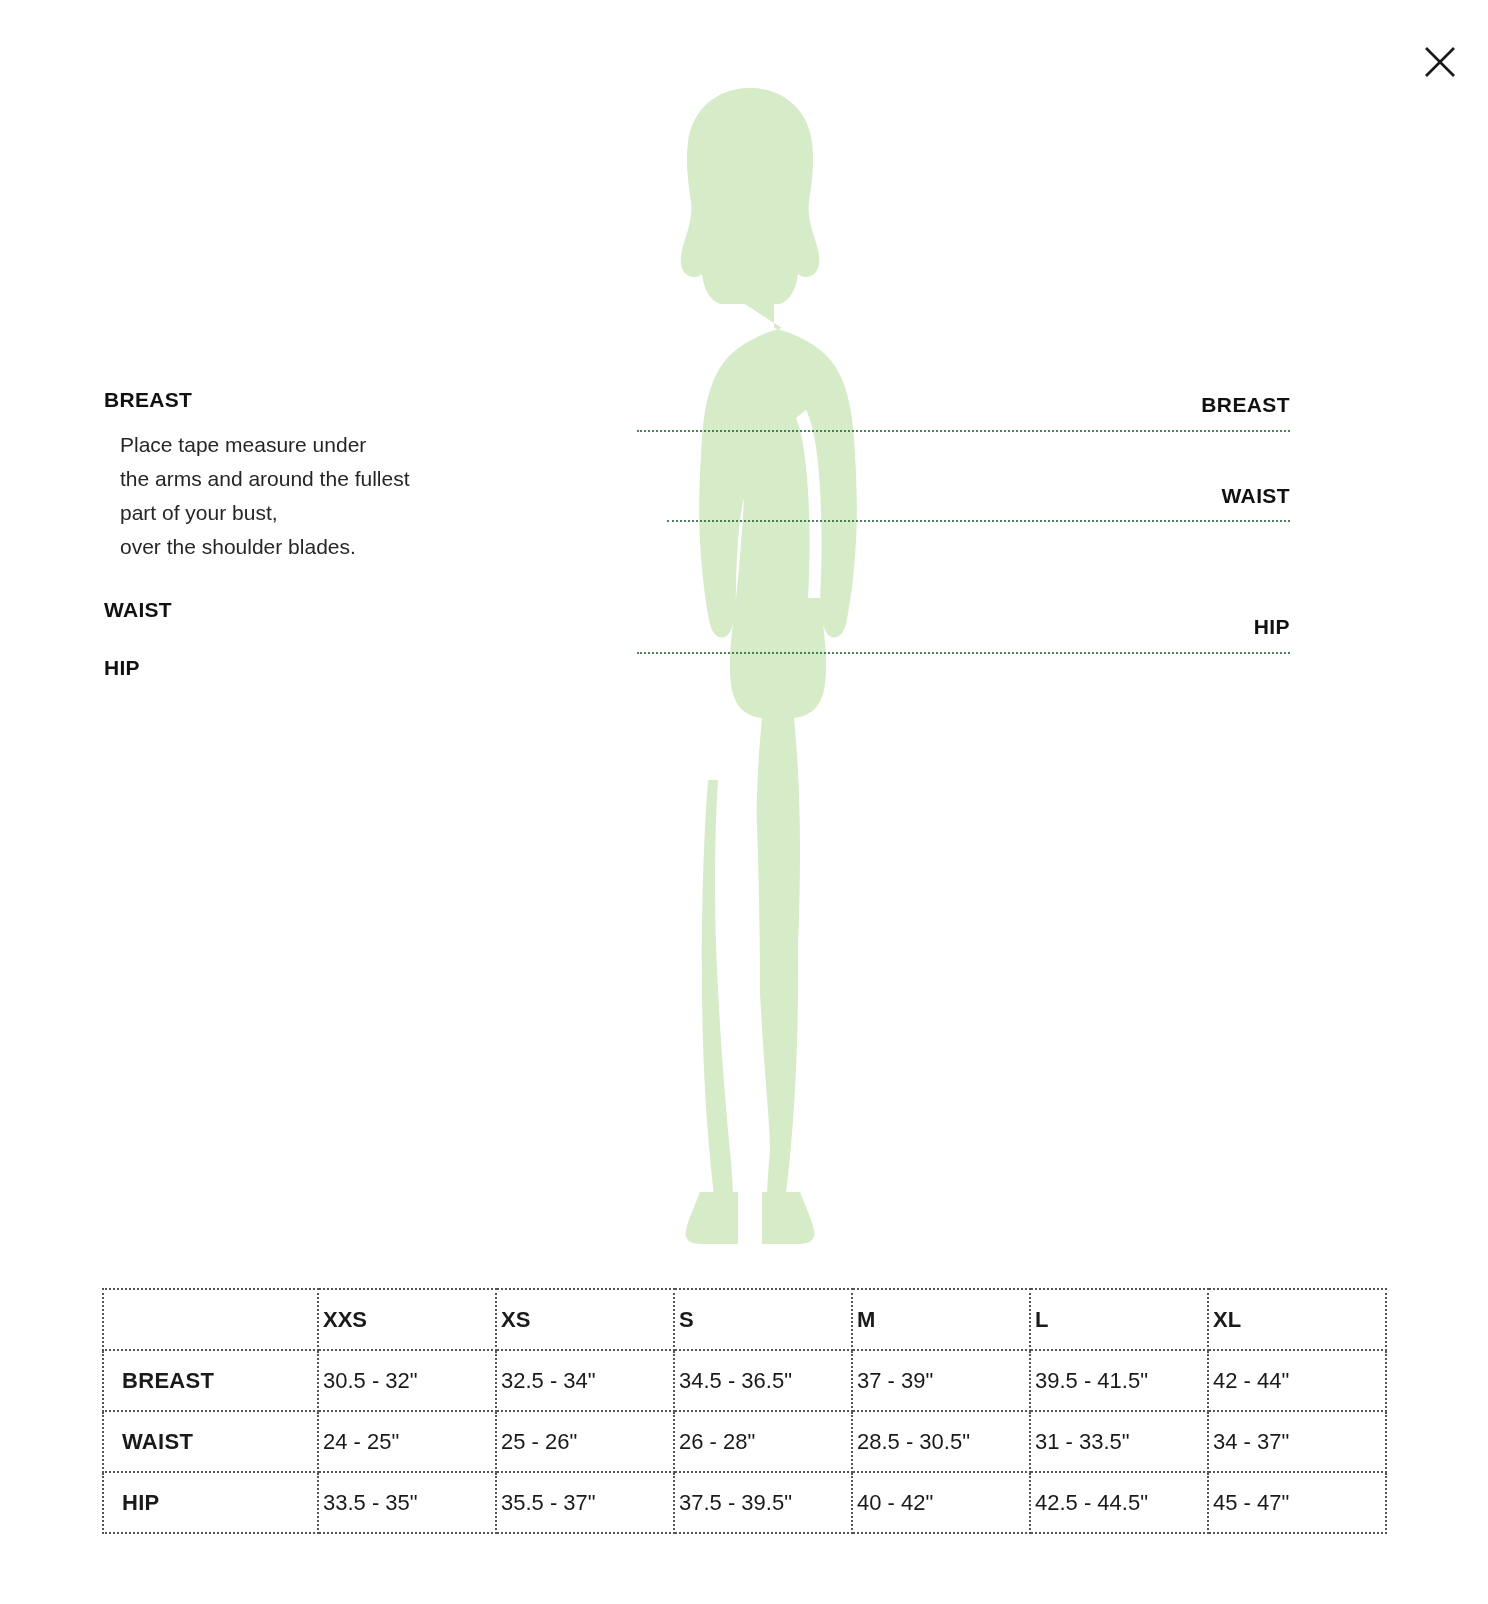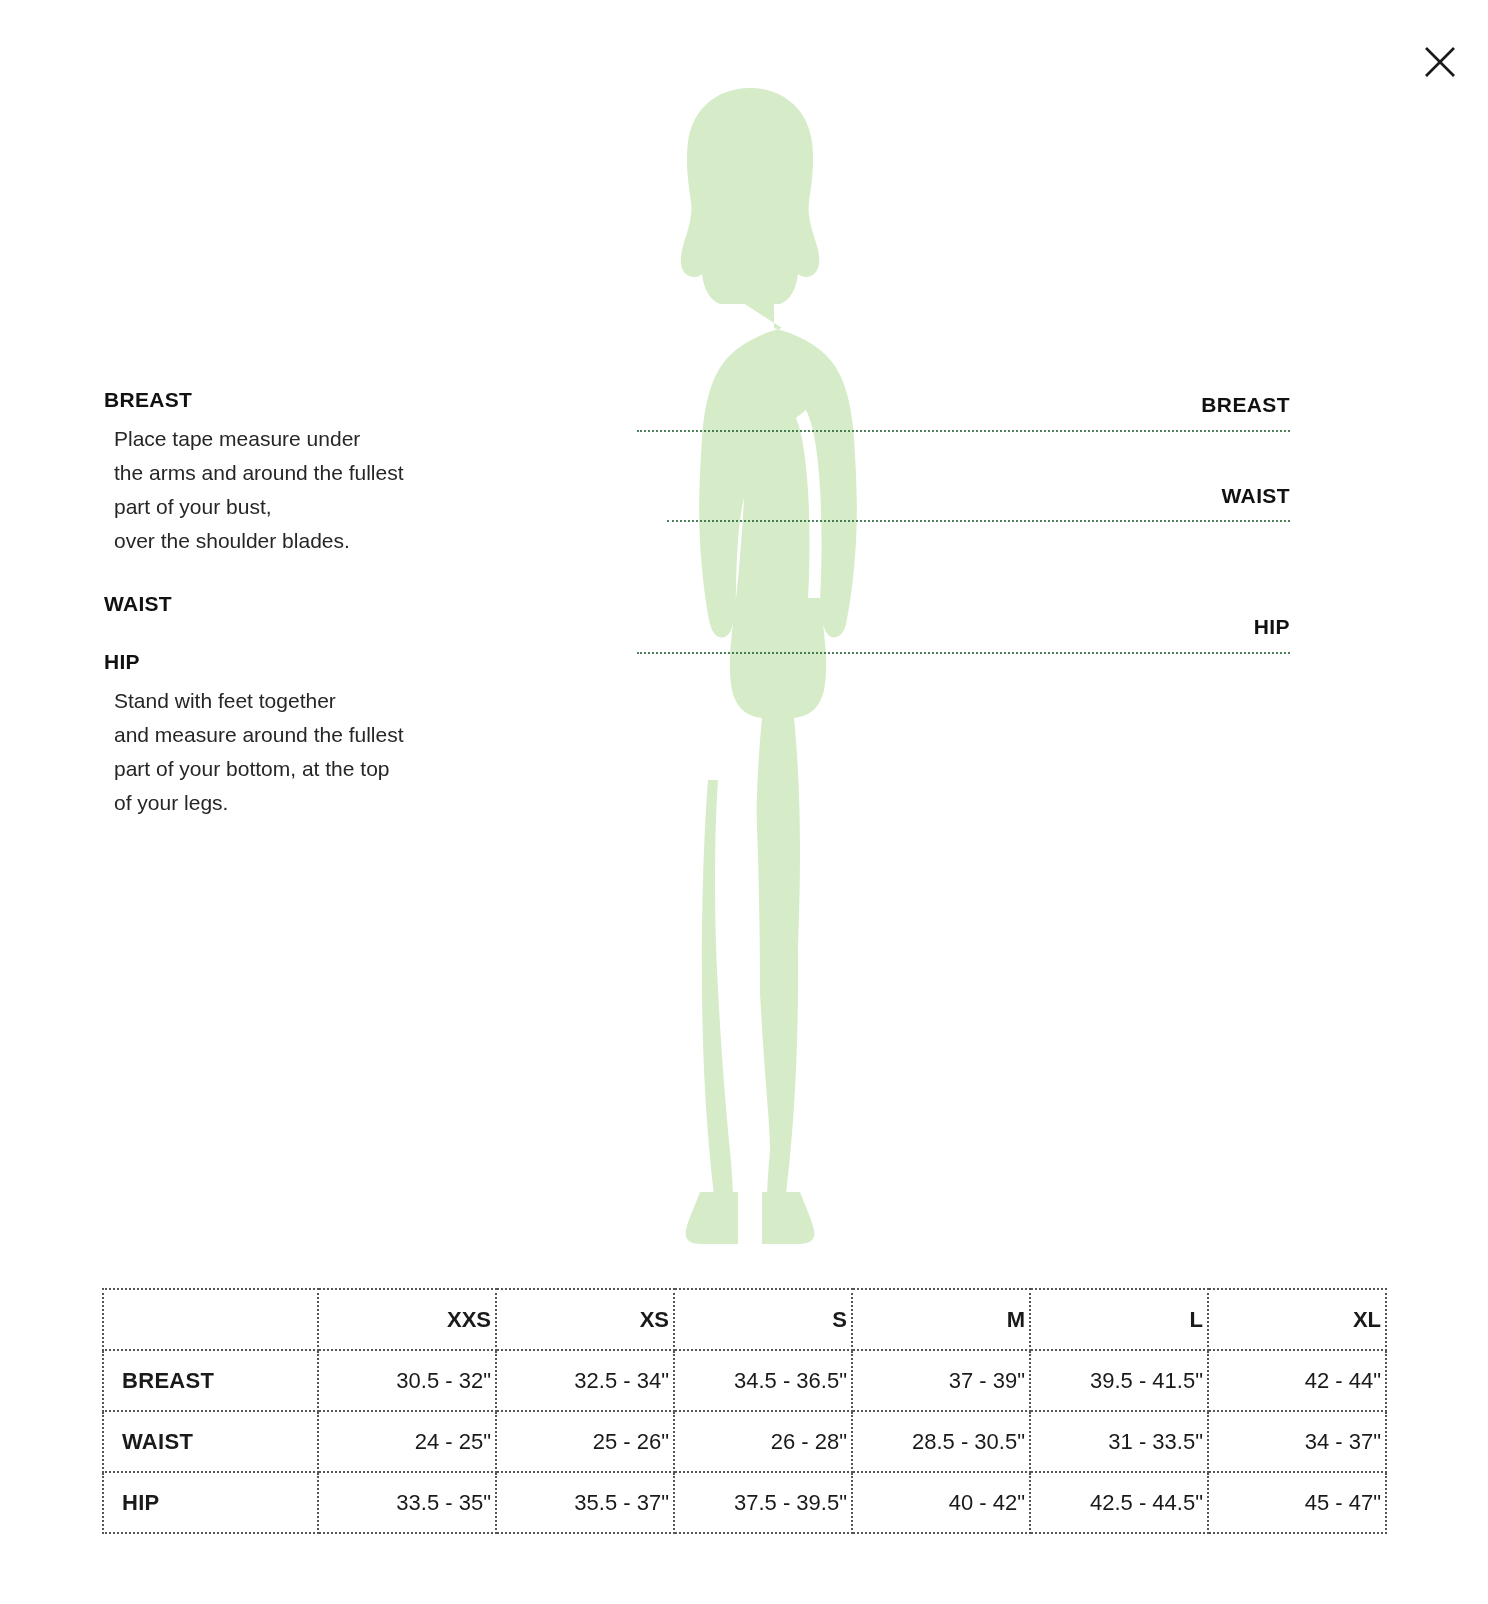--- a/index.html
+++ b/index.html
@@ -44,21 +44,21 @@
     font-weight: bold;
     letter-spacing: 0.3px;
     margin: 0 0 6px 0;
     color: #111;
   }
   .instr-body {
     font-size: 21px;
     line-height: 1.62;
     color: #262626;
     white-space: pre-line;
-    margin: 10px;
+    margin: 16px;
   }
 
   
   #figure-area {
     position: absolute;
     left: 560px;
     top: 80px;
     width: 380px;
     height: 1180px;
   }
@@ -96,21 +96,21 @@
     left: 102px;
     top: 1288px;
     width: 1285px;
     border-collapse: collapse;
     table-layout: fixed;
   }
   #size-table td, #size-table th {
     border: 2px dotted #555;
     height: 61px;
     font-size: 22px;
-    text-align: right;
+    text-align: left;
     vertical-align: middle;
     font-weight: normal;
     color: #1a1a1a;
     padding: 0 4px;
   }
   #size-table th.size-head {
     font-weight: bold;
     font-size: 22px;
   }
   #size-table td.row-head, #size-table th.row-head {
@@ -144,24 +144,20 @@
 part of your bust,
 over the shoulder blades.</p>
   </div>
 
   <div class="instr-block">
     <h3 class="instr-title">WAIST</h3>
   </div>
 
   <div class="instr-block">
     <h3 class="instr-title">HIP</h3>
-    <p class="instr-body">Stand with feet together
-and measure around the fullest
-part of your bottom, at the top
-of your legs.</p>
   </div>
 
 </div>
 
 <div id="figure-area">
   <svg id="body-silhouette" width="380" height="1180" viewBox="0 0 380 1180">
     <g fill="#d6ecc8">
 
       <path d="M190 8
                c -34 0 -58 22 -62 54

